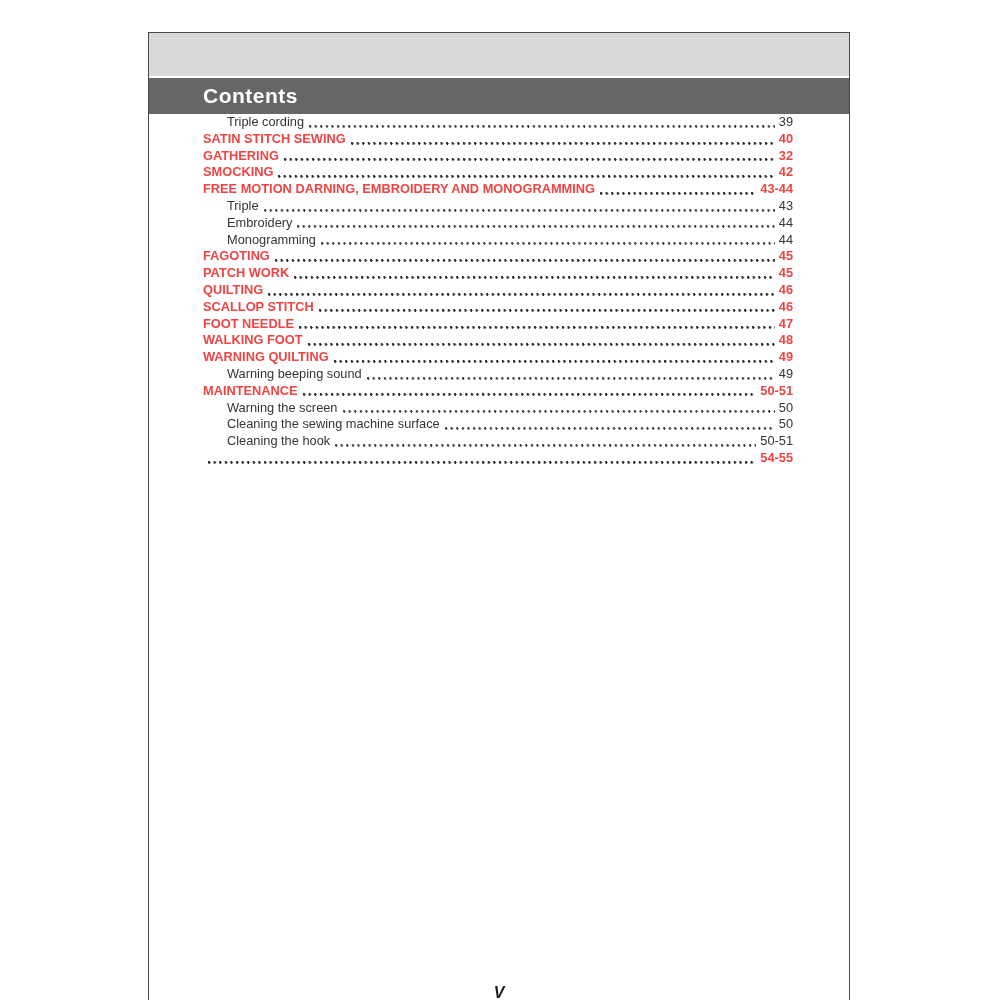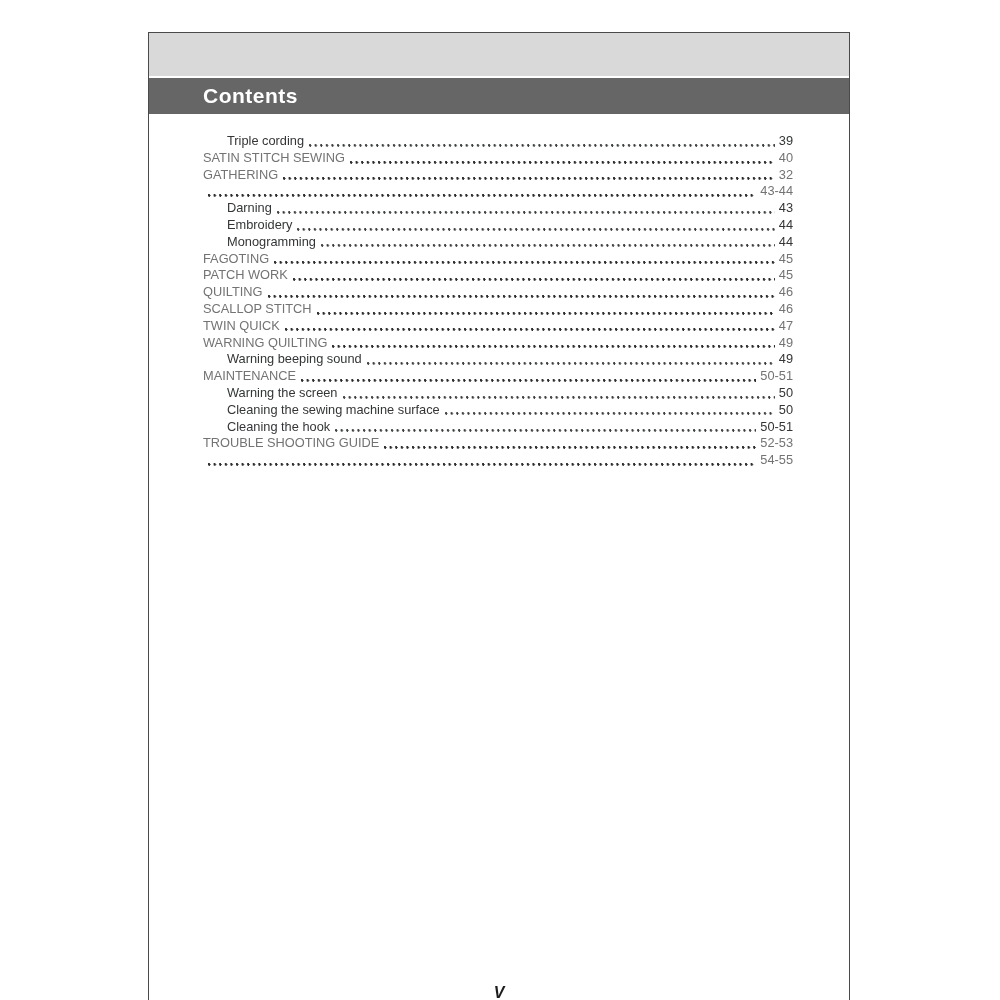--- a/index.html
+++ b/index.html
@@ -44,32 +44,31 @@
     box-sizing: border-box;
     padding-left: 54px;
   }
   .band-dark .title {
     color: #ffffff;
     font-size: 21px;
     font-weight: bold;
     letter-spacing: 0.5px;
   }
   .toc {
-    margin-top: 19px;
     padding-left: 54px;
     padding-right: 56px;
   }
   .row {
     display: flex;
     align-items: baseline;
     height: 16.8px;
     line-height: 16.8px;
     font-size: 12.8px;
-    font-weight: normal;
-    color: #737373;
+    font-weight: bold;
+    color: #ef4444;
     white-space: nowrap;
   }
   .row.sub {
     font-weight: normal;
     color: #333536;
     padding-left: 24px;
   }
   .row .label {
     flex: 0 0 auto;
   }
@@ -122,28 +121,34 @@
     <span class="dots"></span>
     <span class="pagenum">40</span>
   </div>
 
   <div class="row">
     <span class="label">GATHERING</span>
     <span class="dots"></span>
     <span class="pagenum">32</span>
   </div>
 
-
-  <div class="row">
+  <div class="row">
+    <span class="label">SMOCKING</span>
+    <span class="dots"></span>
+    <span class="pagenum">42</span>
+  </div>
+
+  <div class="row">
+    <span class="label">FREE MOTION DARNING, EMBROIDERY AND MONOGRAMMING</span>
     <span class="dots"></span>
     <span class="pagenum">43-44</span>
   </div>
 
   <div class="row sub">
-    <span class="label">Darning</span>
+    <span class="label">Triple</span>
     <span class="dots"></span>
     <span class="pagenum">43</span>
   </div>
 
   <div class="row sub">
     <span class="label">Embroidery</span>
     <span class="dots"></span>
     <span class="pagenum">44</span>
   </div>
 
@@ -171,25 +176,30 @@
     <span class="pagenum">46</span>
   </div>
 
   <div class="row">
     <span class="label">SCALLOP STITCH</span>
     <span class="dots"></span>
     <span class="pagenum">46</span>
   </div>
 
   <div class="row">
-    <span class="label">TWIN QUICK</span>
+    <span class="label">FOOT NEEDLE</span>
     <span class="dots"></span>
     <span class="pagenum">47</span>
   </div>
 
+  <div class="row">
+    <span class="label">WALKING FOOT</span>
+    <span class="dots"></span>
+    <span class="pagenum">48</span>
+  </div>
 
   <div class="row">
     <span class="label">WARNING QUILTING</span>
     <span class="dots"></span>
     <span class="pagenum">49</span>
   </div>
 
   <div class="row sub">
     <span class="label">Warning beeping sound</span>
     <span class="dots"></span>
@@ -213,25 +223,20 @@
     <span class="dots"></span>
     <span class="pagenum">50</span>
   </div>
 
   <div class="row sub">
     <span class="label">Cleaning the hook</span>
     <span class="dots"></span>
     <span class="pagenum">50-51</span>
   </div>
 
-  <div class="row">
-    <span class="label">TROUBLE SHOOTING GUIDE</span>
-    <span class="dots"></span>
-    <span class="pagenum">52-53</span>
-  </div>
 
   <div class="row">
     <span class="dots"></span>
     <span class="pagenum">54-55</span>
   </div>
 </div>
     <div class="footer">V</div>
   </div>
 </div>
 

